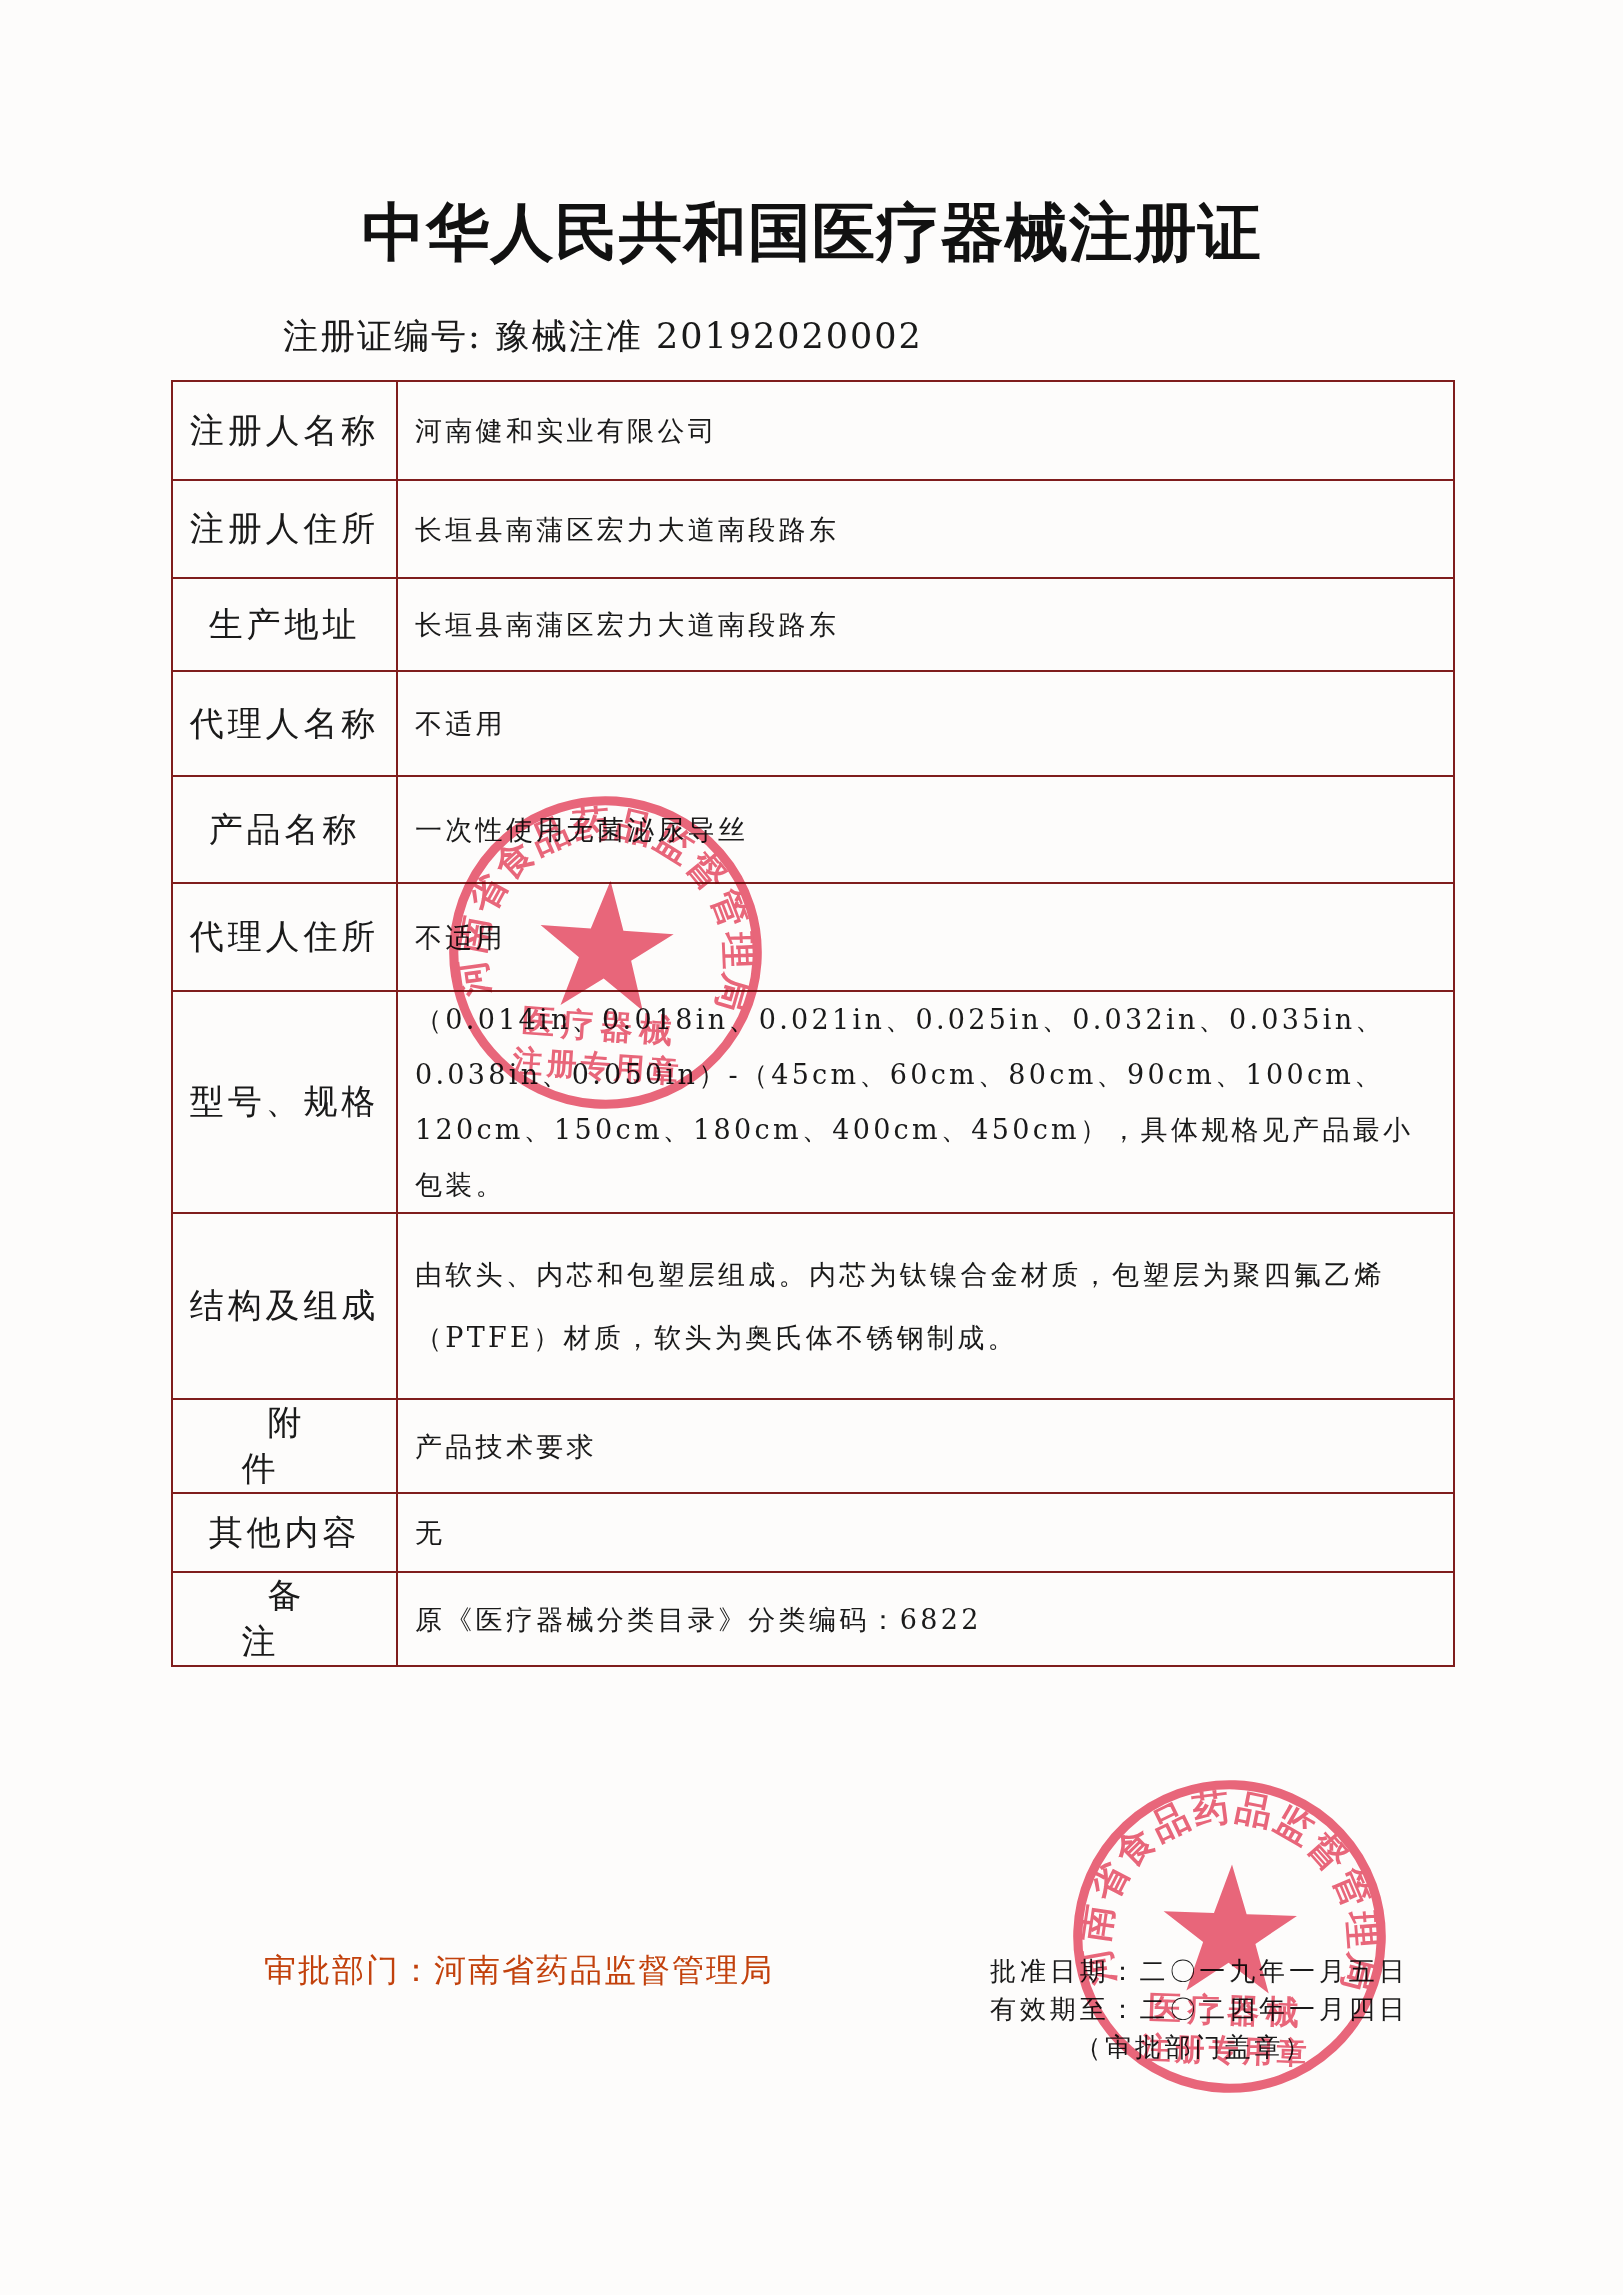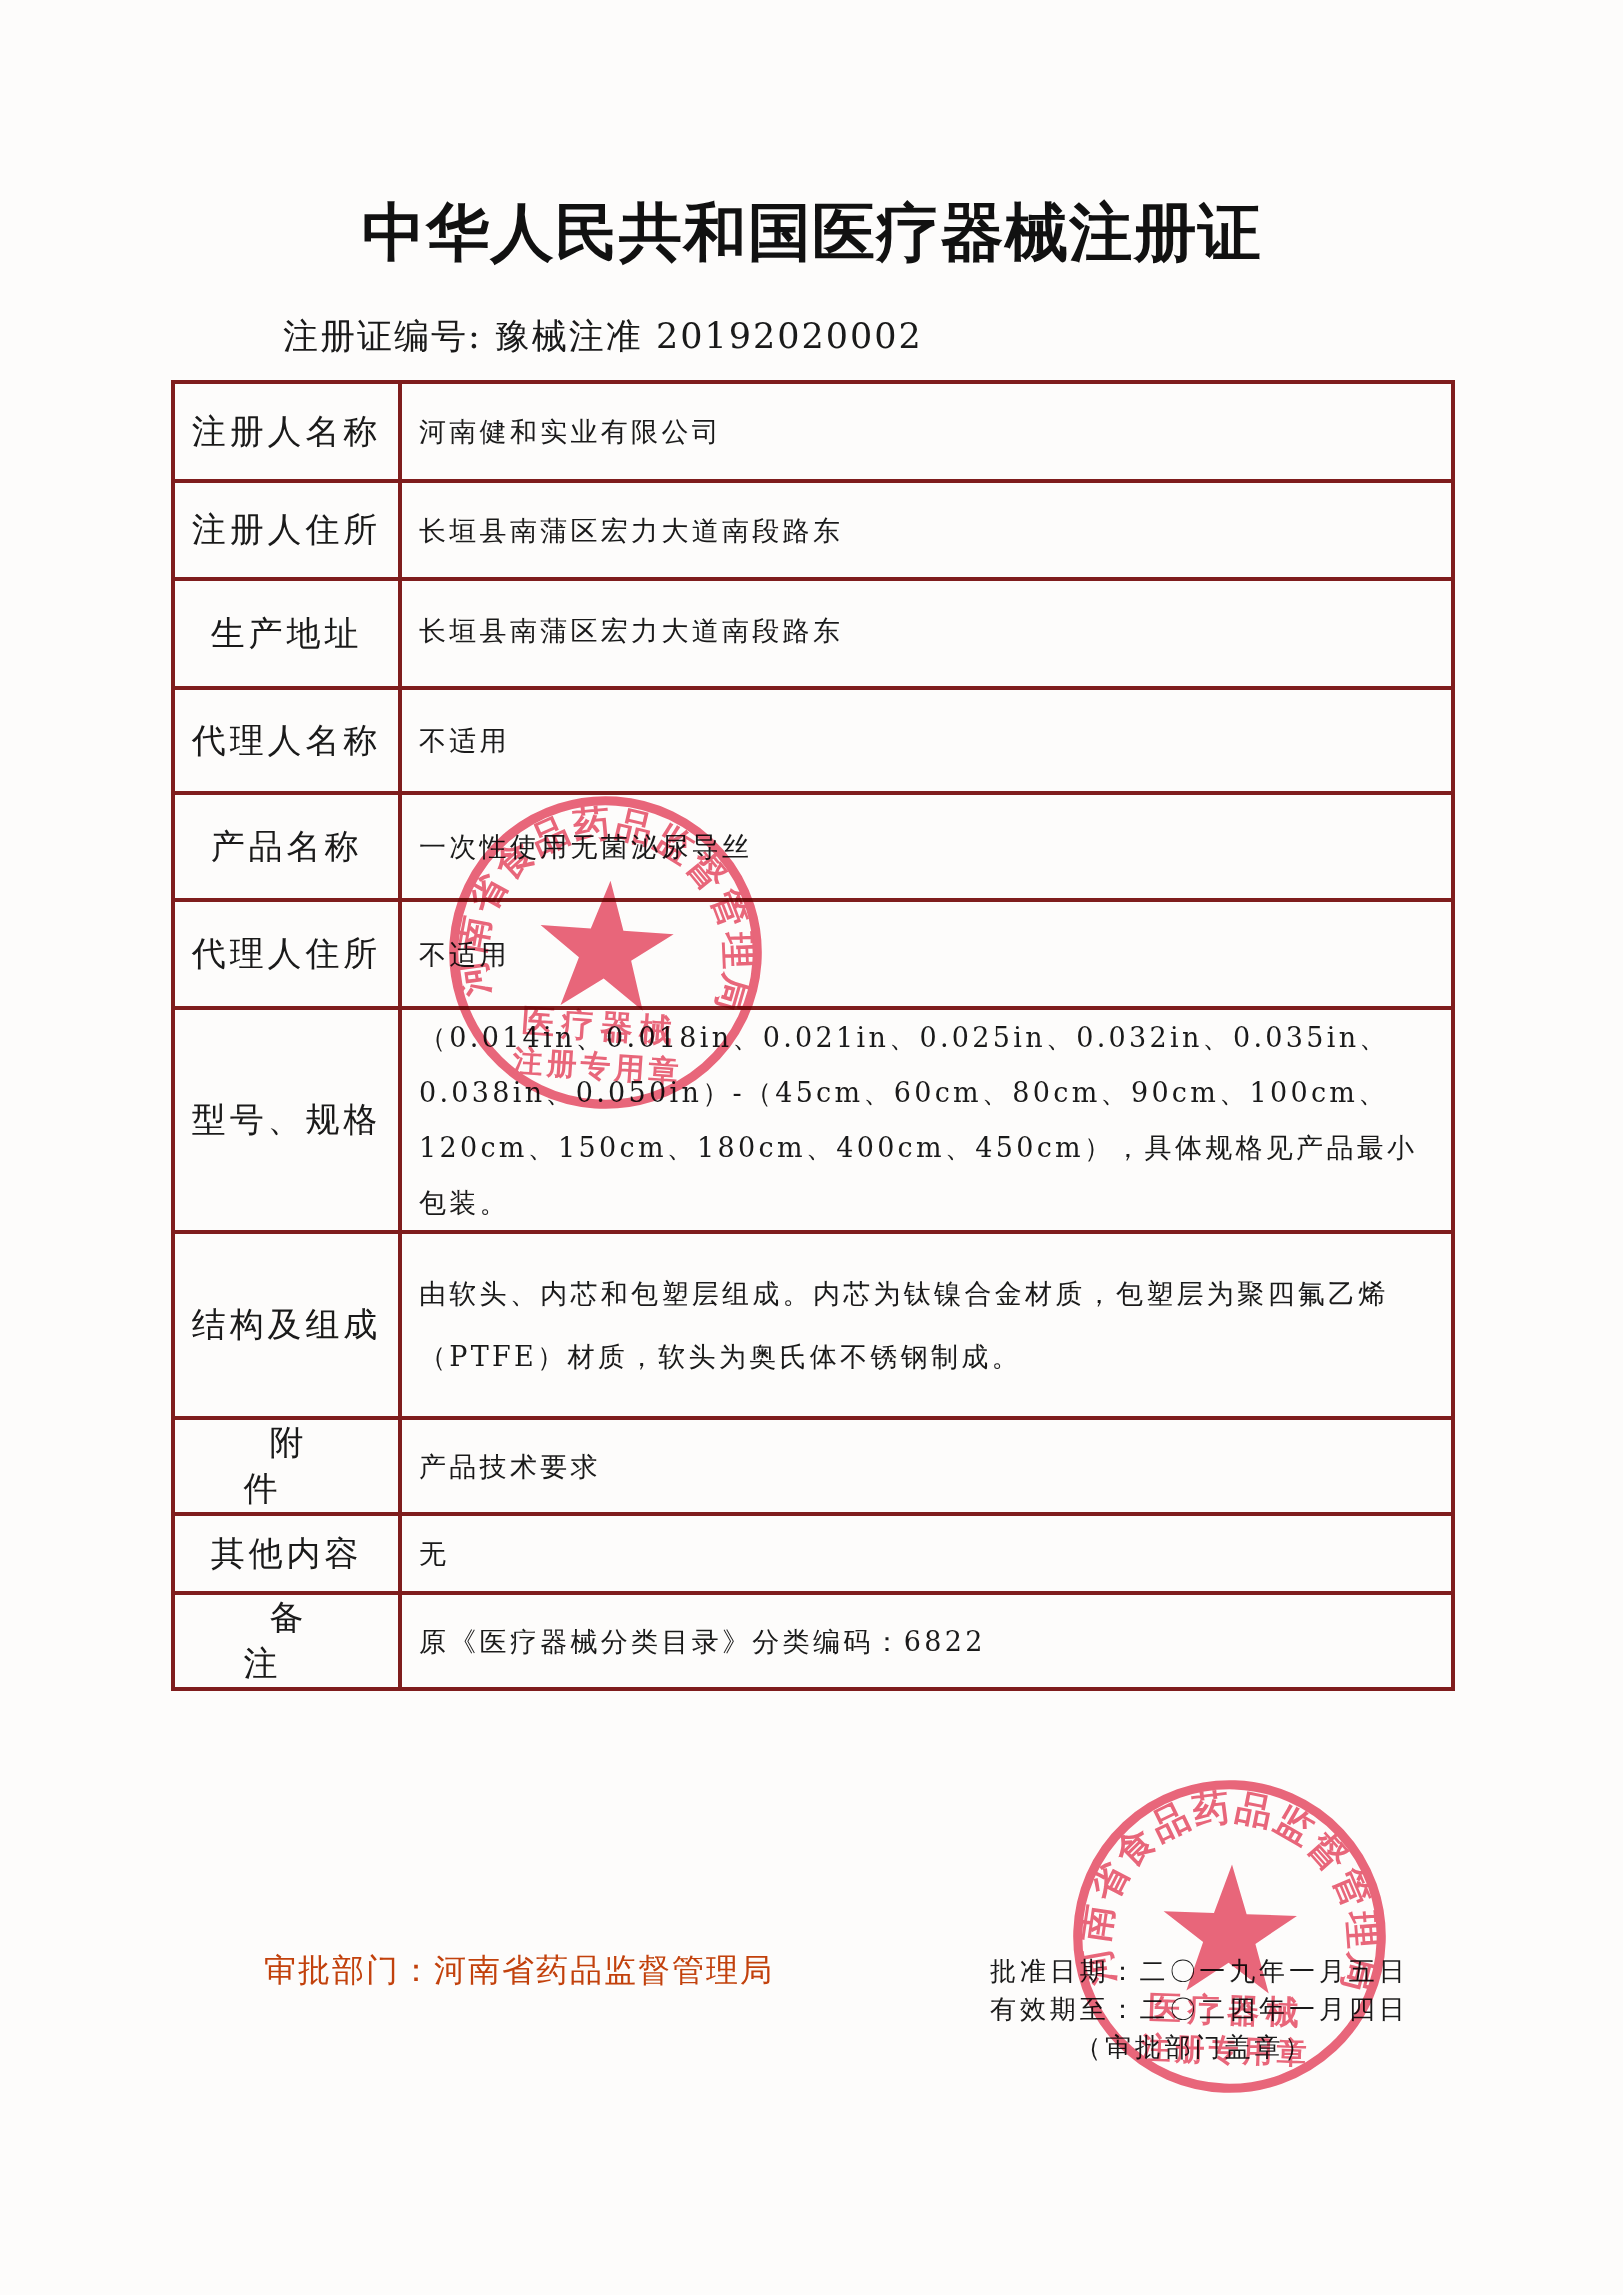--- a/index.html
+++ b/index.html
@@ -41,21 +41,21 @@
 
     .cert-table {
       position: absolute;
       left: 171px;
       top: 380px;
       width: 1284px;
       border-collapse: collapse;
       table-layout: fixed;
     }
     .cert-table td {
-      border: 4px solid #7f1d1d;
+      border: 2px solid #7f1d1d;
       padding: 0;
       vertical-align: middle;
     }
     .cert-table td.label {
       width: 223px;
       text-align: center;
       font-size: 34px;
       letter-spacing: 3.9px;
       color: #1a1a1a;
     }
@@ -116,21 +116,21 @@
 <table class="cert-table">
   <tbody>
       <tr style="height:99px;">
     <td class="label">注册人名称</td>
     <td class="value">河南健和实业有限公司</td>
   </tr>
   <tr style="height:98px;">
     <td class="label">注册人住所</td>
     <td class="value">长垣县南蒲区宏力大道南段路东</td>
   </tr>
-  <tr style="height:109px;font-family:Liberation Mono, monospace;">
+  <tr style="height:93px;">
     <td class="label">生产地址</td>
     <td class="value">长垣县南蒲区宏力大道南段路东</td>
   </tr>
   <tr style="height:105px;">
     <td class="label">代理人名称</td>
     <td class="value">不适用</td>
   </tr>
   <tr style="height:107px;">
     <td class="label">产品名称</td>
     <td class="value">一次性使用无菌泌尿导丝</td>

